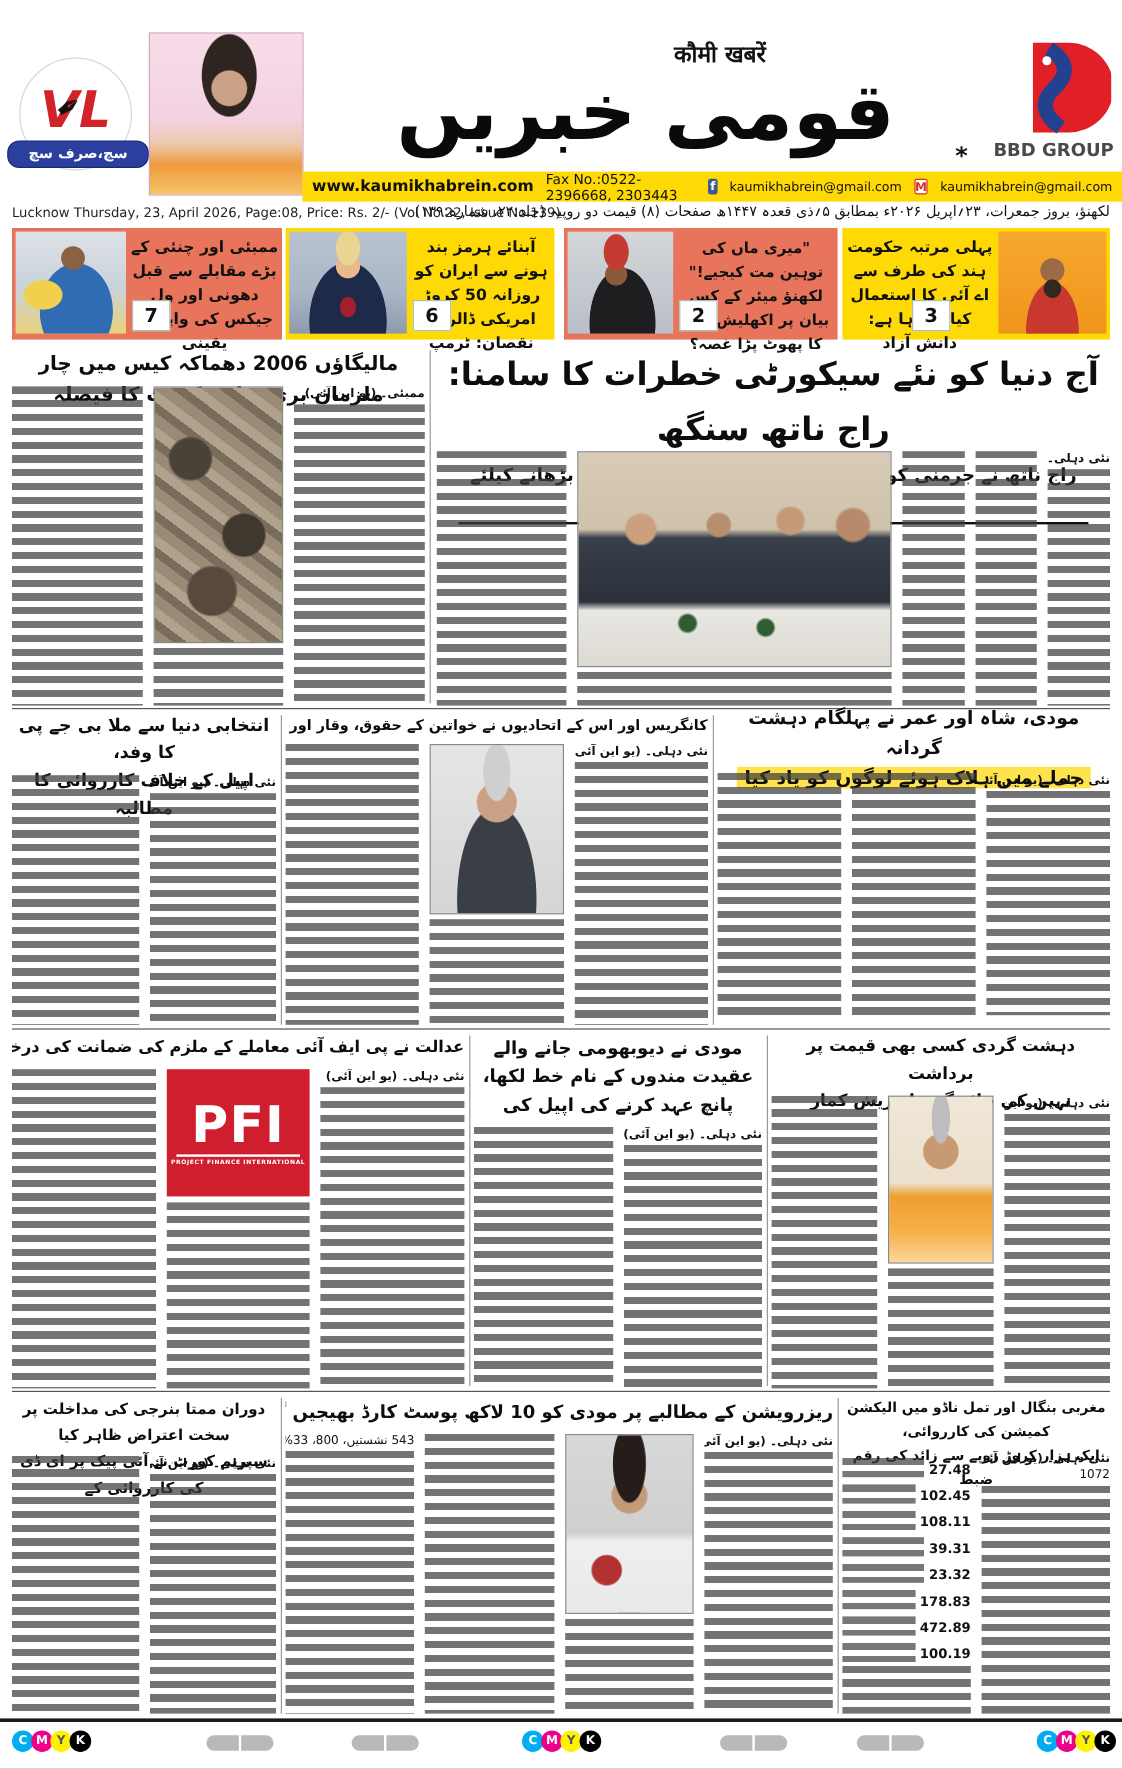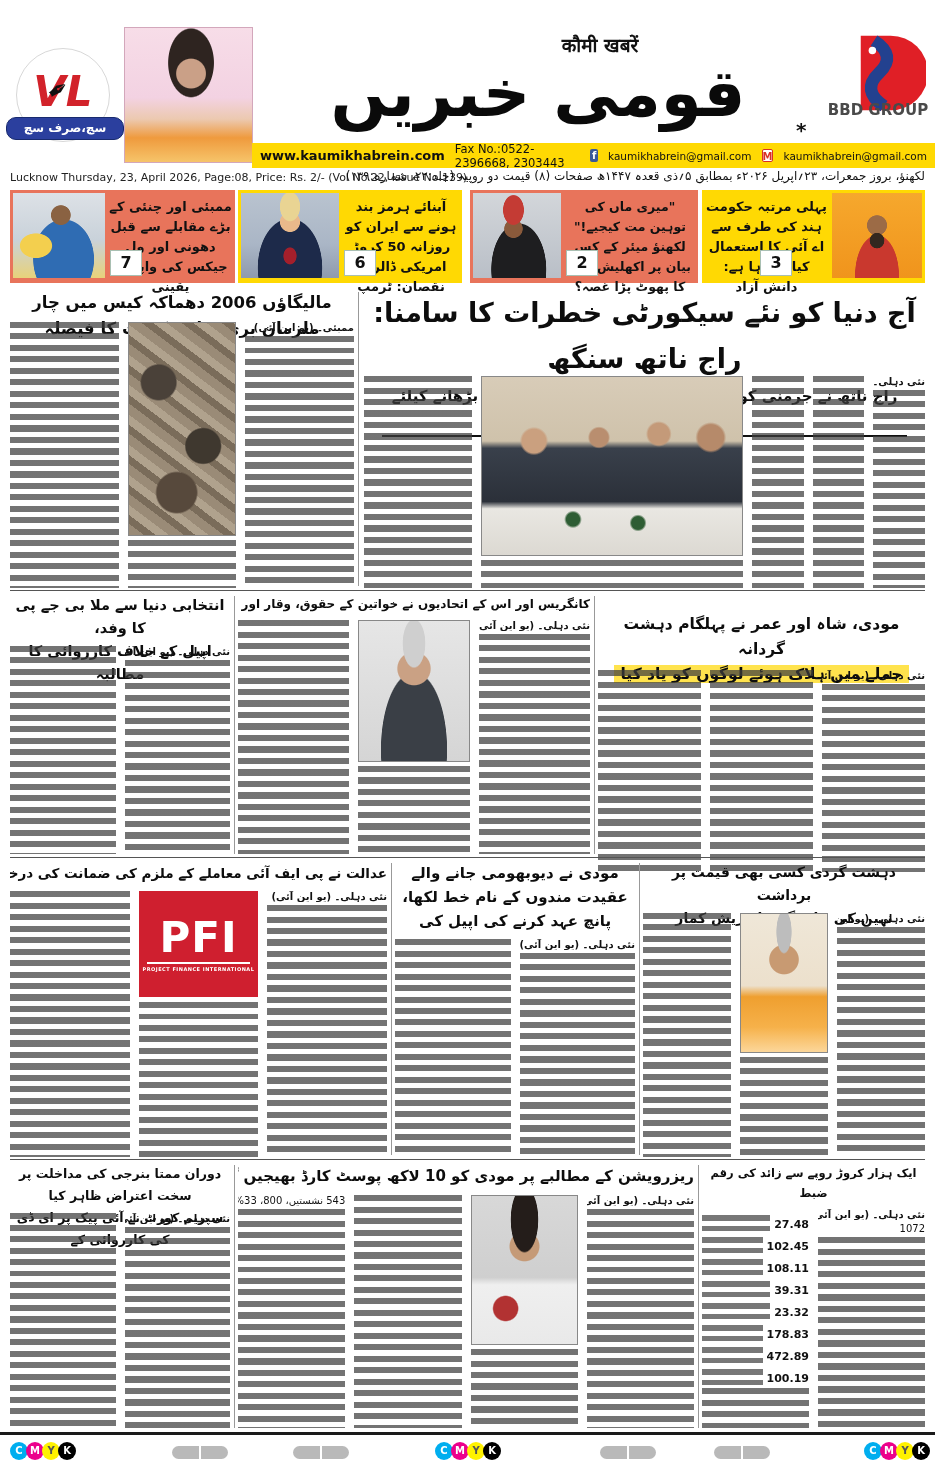--- a/index.html
+++ b/index.html
@@ -113,21 +113,21 @@
   <div class="abs rtl ctr" style="left:258px;top:46px;width:560px;height:100px;font:700 66px/96px 'DejaVu Sans',sans-serif;color:#0a0a0a;">قومی خبریں</div>
   <div class="abs" style="left:796px;top:118px;font:700 20px 'DejaVu Sans',sans-serif;">*</div>
 
   <div class="abs" style="left:842px;top:34px;width:84px;height:78px;">
     <svg width="84" height="78" viewBox="0 0 100 94">
       <path d="M22 2 h36 a45 45 0 0 1 0 90 h-36 z" fill="#e01f26"></path>
       <path d="M38 8 q28 18 6 39 q-22 21 6 40" stroke="#23418f" stroke-width="15" fill="none"></path>
       <circle cx="36" cy="20" r="4.5" fill="#fff"></circle>
     </svg>
   </div>
-  <div class="abs ctr" style="left:822px;top:101px;width:112px;font:700 15px 'DejaVu Sans',sans-serif;color:#4a4a4a;">BBD GROUP</div>
+  <div class="abs ctr" style="left:822px;top:116px;width:112px;font:700 15px 'DejaVu Sans',sans-serif;color:#4a4a4a;">BBD GROUP</div>
 
   <div class="abs" style="left:252px;top:143px;width:683px;height:25px;background:#FFD903;display:flex;align-items:center;gap:10px;padding:0 8px;box-sizing:border-box;">
     <span style="font:700 13px 'DejaVu Sans',sans-serif;">www.kaumikhabrein.com</span>
     <span style="font:400 11.5px 'DejaVu Sans',sans-serif;">Fax No.:0522-2396668, 2303443</span>
     <span style="flex:1"></span>
     <span class="mini-ico" style="background:#3b5998;">f</span>
     <span style="font:400 10.5px 'DejaVu Sans',sans-serif;">kaumikhabrein@gmail.com</span>
     <span class="mini-ico" style="background:#fff;color:#d93025;border:1px solid #d93025;box-sizing:border-box;">M</span>
     <span style="font:400 10.5px 'DejaVu Sans',sans-serif;">kaumikhabrein@gmail.com</span>
   </div>
@@ -231,21 +231,21 @@
         <div class="tx" style="margin-top:4px;"></div>
       </div>
       <div class="col">
           <div class="tx"></div>
         </div>
     </div>
   </div>
 
   <div class="vrule" style="left:594px;top:596px;height:258px;"></div>
 
-  <div class="abs" style="left:598px;top:612px;width:327px;height:260px;">
+  <div class="abs" style="left:598px;top:586px;width:327px;height:260px;">
     <div class="hl" style="font-size:15.5px;line-height:25px;">مودی، شاہ اور عمر نے پہلگام دہشت گردانہ</div>
     <div class="hl" style="font-size:15.5px;line-height:25px;">
       <span style="background:#ffe34d;padding:0 6px;">حملے میں ہلاک ہوئے لوگوں کو یاد کیا</span>
     </div>
     <div class="cols" style="left:0;top:58px;width:327px;height:202px;direction:rtl;">
       <div class="col">
         <div class="dl">نئی دہلی۔ (یو این آئی)</div>
         <div class="tx"></div>
       </div>
       <div class="col">
@@ -352,20 +352,21 @@
       <div class="col">
         <div class="dl">نئی دہلی۔ (یو این آئی)</div>
         <div class="tx"></div>
       </div>
     </div>
   </div>
 
   <div class="vrule" style="left:698px;top:1165px;height:263px;"></div>
 
   <div class="abs" style="left:702px;top:1163px;width:223px;height:265px;">
+    <div class="hl" style="font-size:11.5px;line-height:20px;">مغربی بنگال اور تمل ناڈو میں الیکشن کمیشن کی کارروائی،</div>
     <div class="hl" style="font-size:11.5px;line-height:20px;">ایک ہزار کروڑ روپے سے زائد کی رقم ضبط</div>
     <div class="cols" style="left:0;top:46px;width:223px;height:219px;direction:rtl;">
       <div class="col">
         <div class="dl">نئی دہلی۔ (یو این آئی)</div>
         <div class="dl" style="font-weight:400;">1072</div>
         <div class="tx"></div>
       </div>
       <div class="col">
         <div class="numrow">
             <span class="num">27.48</span>

